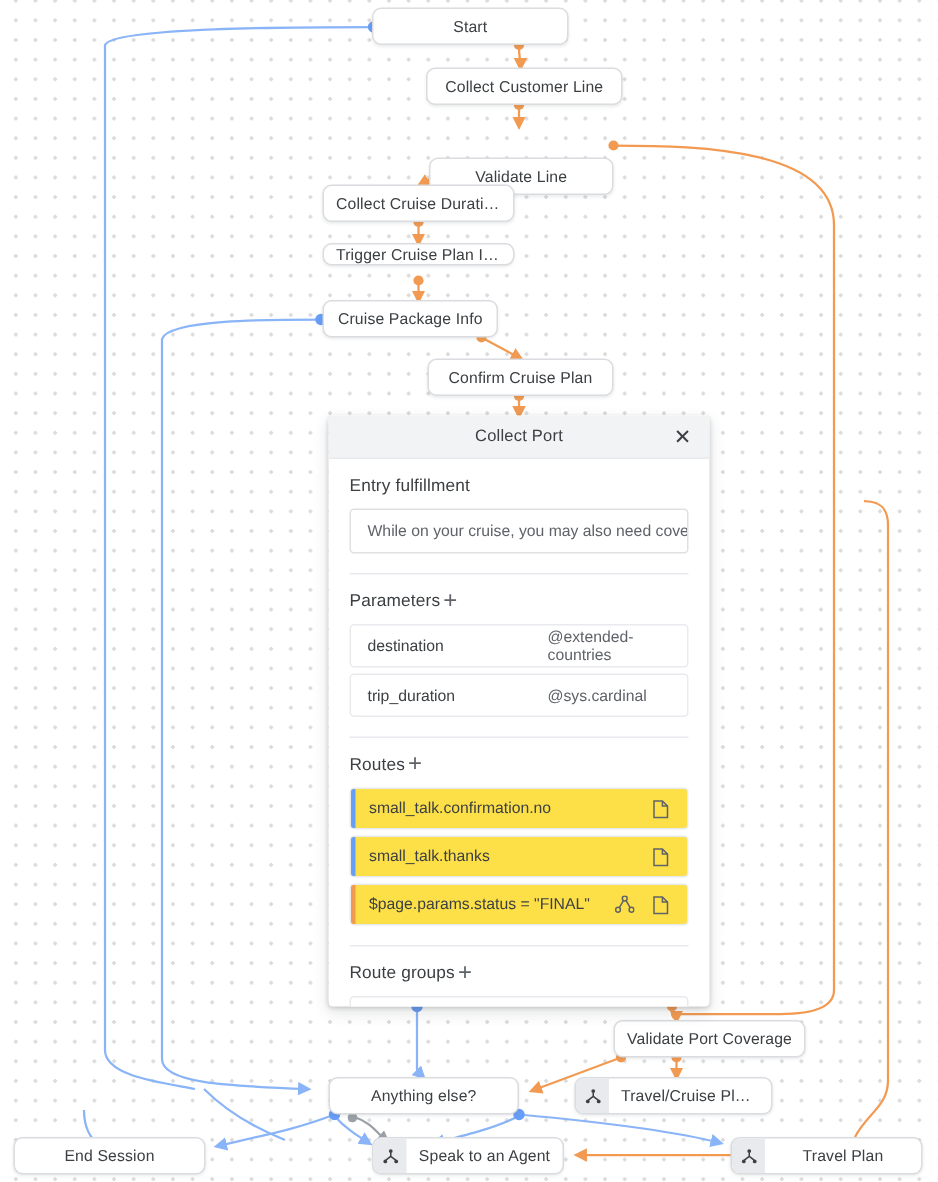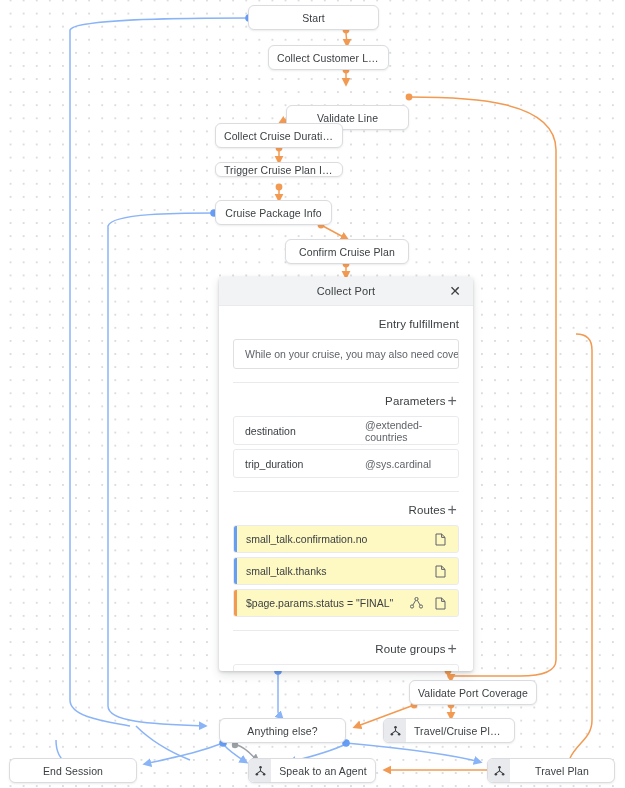--- a/index.html
+++ b/index.html
@@ -51,21 +51,21 @@
     flex:1;text-align:center;font-size:11px;color:#3c4043;letter-spacing:.15px;
   }
   #panel-close{
     position:absolute;right:6px;top:0;height:28px;width:24px;
     display:flex;align-items:center;justify-content:center;
     color:#3c4043;font-size:14px;line-height:1;cursor:pointer;
   }
   #panel-body{height:366px;overflow:hidden;}
   .section{padding:12px 14px 0 14px;}
   .sec-head{
-    display:flex;align-items:center;justify-content:flex-end;
+    display:flex;align-items:center;justify-content:flex-start;
     font-size:11.5px;color:#3c4043;margin-bottom:9px;letter-spacing:.1px;
   }
   .plus{
     font-size:16px;line-height:12px;color:#5f6368;cursor:pointer;
     font-weight:300;padding:0 2px;
   }
   .divider{height:1px;background:#e8eaed;margin:13px 14px 0 14px;}
 
   .field{
     box-sizing:border-box;width:100%;height:30px;
@@ -76,21 +76,21 @@
   .param{
     box-sizing:border-box;width:100%;height:29px;
     border:1px solid #e8eaed;border-radius:3px;background:#fff;
     display:flex;align-items:center;padding:12px 11px;margin-bottom:4px;
     font-size:10.5px;color:#3c4043;
   }
   .param .pname{flex:0 0 120px;}
   .param .pval{color:#5f6368;}
   .route{
     box-sizing:border-box;width:100%;height:28px;
-    border:1px solid #e8eaed;border-radius:3px;background:#fef9c3;
+    border:1px solid #e8eaed;border-radius:3px;background:#fde047;
     display:flex;align-items:center;padding:0 8px 0 0;margin-bottom:4px;
     font-size:10.5px;color:#3c4043;position:relative;overflow:hidden;
   }
   .route .bar{width:3px;height:100%;flex:0 0 3px;}
   .route .rlabel{flex:1;padding-left:9px;overflow:hidden;text-overflow:ellipsis;white-space:nowrap;}
   .route .ricons{display:flex;align-items:center;gap:12px;padding-right:4px;}
   .ricon{color:#5f6368;display:flex;align-items:center;}
   .group{
     box-sizing:border-box;width:100%;height:29px;
     border:1px solid #e8eaed;border-radius:3px;background:#fff;
@@ -168,21 +168,21 @@
       <circle cx="223" cy="743" r="3.8" fill="#669df6"></circle>
       <circle cx="346" cy="743" r="3.8" fill="#669df6"></circle>
       <circle cx="235" cy="745" r="3.2" fill="#9aa0a6"></circle>
     </g>
   </svg>
 
   <div id="nodes">
       <div class="node" style="left: 248px; top: 5px; width: 131px; height: 25px;">
         <span class="nlabel">Start</span>
       </div>
-      <div class="node" style="left: 268px; top: 45px; width: 121px; height: 25px;">
+      <div class="node" style="left: 284px; top: 45px; width: 131px; height: 25px;">
         <span class="nlabel">Collect Customer Line</span>
       </div>
       <div class="node" style="left: 286px; top: 84px; width: 123px; height: 25px; margin-top: 21px;">
         <span class="nlabel">Validate Line</span>
       </div>
       <div class="node" style="left: 215px; top: 123px; width: 128px; height: 25px;">
         <span class="nlabel">Collect Cruise Duration</span>
       </div>
       <div class="node" style="left: 215px; top: 162px; width: 128px; height: 15px;">
         <span class="nlabel">Trigger Cruise Plan Info</span>

